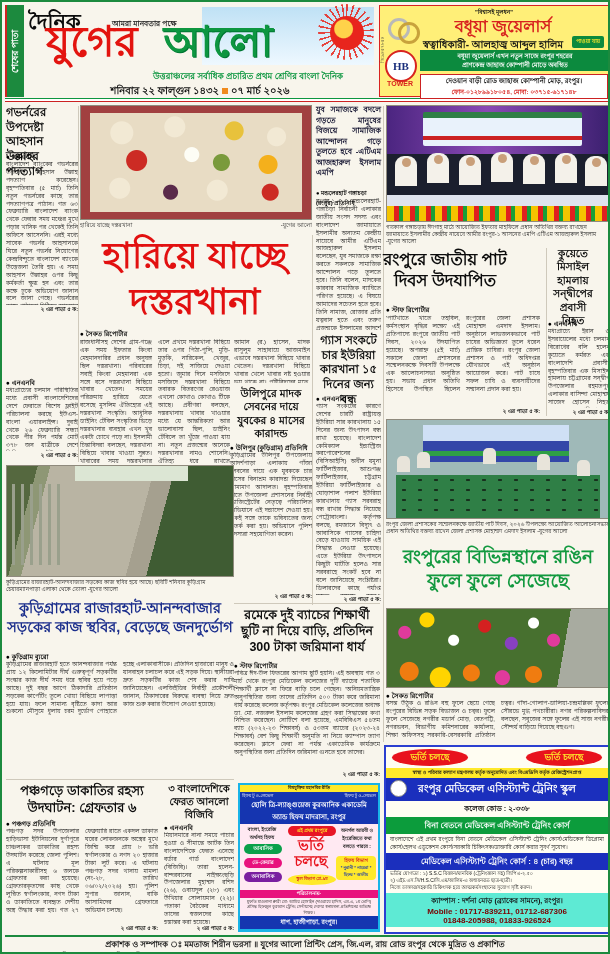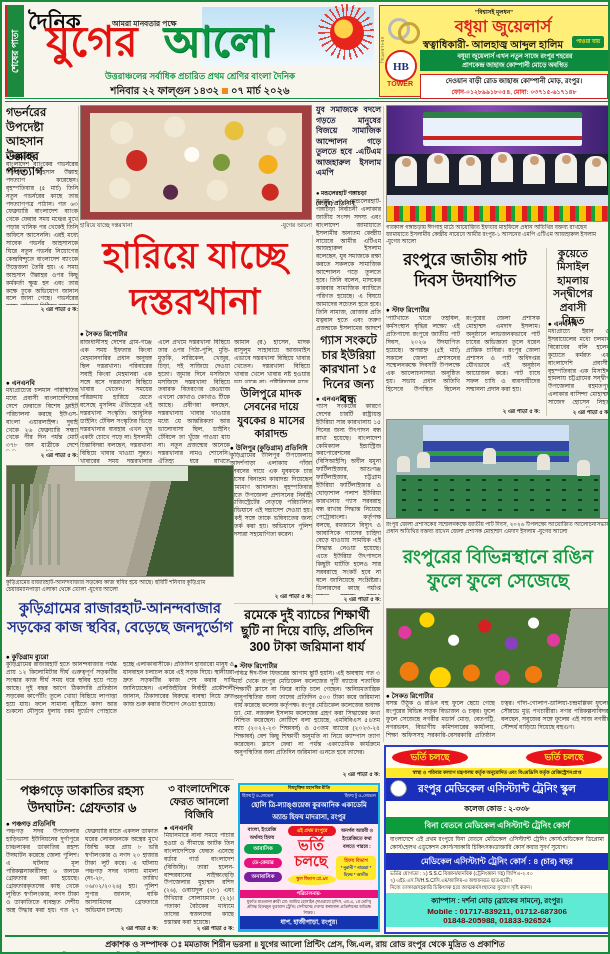--- a/index.html
+++ b/index.html
@@ -111,21 +111,21 @@
   <div class="abs sun" style="left:328px;top:14px;width:34px;height:34px;"></div>
 
   <div class="abs" style="left:26px;top:4px;font-size:21px;font-weight:bold;color:#0b0b0b;">দৈনিক</div>
   <div class="abs" style="left:110px;top:16px;font-size:7.5px;font-weight:bold;color:#222;">আমরা মানবতার পক্ষে</div>
 
   <div class="abs" style="left:24px;top:18px;width:350px;height:50px;font-size:42px;line-height:1.05;white-space:nowrap;">
     <span class="t-red">যুগের</span>
     <span class="t-green" style="margin-left:14px;">আলো</span>
   </div>
 
-  <div class="abs" style="left:22px;top:68px;width:352px;text-align:center;font-size:8.6px;font-weight:bold;color:#0d9640;">উত্তরাঞ্চলের সর্বাধিক প্রচারিত প্রথম শ্রেণির বাংলা দৈনিক</div>
+  <div class="abs" style="left:22px;top:68px;width:352px;text-align:center;font-size:8.6px;font-weight:bold;color:#0d9640;padding-left:48px;">উত্তরাঞ্চলের সর্বাধিক প্রচারিত প্রথম শ্রেণির বাংলা দৈনিক</div>
   <div class="abs" style="left:22px;top:81px;width:352px;text-align:center;font-size:10px;font-weight:bold;color:#111;">
     <span>শনিবার ২২ ফাল্গুন ১৪৩২</span><span class="sq"></span><span>০৭ মার্চ ২০২৬</span>
   </div>
   <div class="abs mast-rule" style="left:3px;top:96px;width:604px;height:4px;"></div>
 
   <div class="abs jw" style="left:377px;top:3px;width:230px;height:92px;">
     <div class="abs" style="left:0;top:1px;width:100%;text-align:center;font-size:5.8px;font-weight:bold;">"বিশ্বাসই মূলধন"</div>
     <div>
       <div class="ring" style="left:8px;top:12px;border-color:#b9b9b9;"></div>
       <div class="ring" style="left:18px;top:16px;"></div>
@@ -199,21 +199,21 @@
     <div class="person" style="left:72px;top:49px;"></div>
     <div class="person" style="left:104px;top:46px;"></div>
     <div class="person" style="left:136px;top:48px;"></div>
     <div class="person" style="left:168px;top:47px;"></div>
     <div class="person" style="left:198px;top:50px;"></div>
     <div class="table"></div>
     <div class="garland"></div>
   </div>
   <div class="abs cap-multi" style="left:384px;top:222px;width:224px;height:22px;overflow:hidden;">গতকাল গঙ্গাচড়ায় ঈদগাহ মাঠে আয়োজিত ইফতার মাহফিলে প্রধান অতিথির বক্তব্য রাখছেন জামায়াতে ইসলামীর কেন্দ্রীয় নায়েবে আমীর রংপুর-১ আসনের এমপি এটিএম আজহারুল ইসলাম  -যুগের আলো</div>
 
-  <div class="abs h-black" style="left:384px;top:247px;width:158px;font-size:16.5px;text-align:center;">রংপুরে জাতীয় পাট দিবস উদযাপিত</div>
+  <div class="abs h-black" style="left:364px;top:247px;width:158px;font-size:16.5px;text-align:center;">রংপুরে জাতীয় পাট দিবস উদযাপিত</div>
   <div class="abs h-black" style="left:546px;top:245px;width:50px;font-size:10.5px;text-align:center;">কুয়েতে মিসাইল হামলায় সন্দ্বীপের প্রবাসী নিহত</div>
 
   <div class="abs kicker" style="left:384px;top:303px;">● স্টাফ রিপোর্টার</div>
   <div class="abs body-txt col2" style="left:384px;top:313px;width:154px;height:92px;">'পাটখাতে খাতে তহবিল, কর্মসংস্থান বৃদ্ধির লক্ষ্যে' এই প্রতিপাদ্যে রংপুরে জাতীয় পাট দিবস, ২০২৬ উদযাপিত হয়েছে। অপরাহ্ন (৫ই মার্চ) সকালে জেলা প্রশাসনের সম্মেলনকক্ষে দিবসটি উপলক্ষে এক আলোচনাসভা অনুষ্ঠিত হয়। সভায় প্রধান অতিথি হিসেবে উপস্থিত ছিলেন রংপুরের জেলা প্রশাসক মোহাম্মদ এমদাদ ইসলাম। অনুষ্ঠানে লাভজনকভাবে পাট চাষের অভিজ্ঞতা তুলে ধরেন প্রান্তিক চাষিরা। রংপুর জেলা প্রশাসন ও পাট অধিদপ্তর যৌথভাবে এই অনুষ্ঠান আয়োজন করে। পাট চাষে সফল চাষি ও ব্যবসায়ীদের সম্মাননা প্রদান করা হয়।</div>
   <div class="abs more" style="left:384px;top:406px;width:154px;">২ এর পাতা ৫ ক:</div>
 
   <div class="abs kicker" style="left:546px;top:317px;">● এনএনবি</div>
   <div class="abs body-txt" style="left:546px;top:326px;width:62px;height:80px;">মধ্যপ্রাচ্যে ইরান ও ইসরায়েলের মধ্যে চলমান বিরোধের বলি হলেন কুয়েতে কর্মরত এক বাংলাদেশি প্রবাসী। বৃহস্পতিবার এক মিসাইল হামলায় চট্টগ্রামের সন্দ্বীপ উপজেলার রহমতপুর এলাকার বাসিন্দা মোহাম্মদ সাজেদ হোসেন নিহত হয়েছেন। বৃহস্পতিবার (৫ মার্চ) সন্ধ্যায় তার মৃত্যুর খবর বাড়িতে পৌঁছালে পরিবার ও স্বজনদের মাঝে শোকের ছায়া নেমে আসে। নিহত সাজেদ হোসেন বহরদারহাট এলাকার প্রবাসী ছিলেন।</div>
   <div class="abs more" style="left:546px;top:407px;width:62px;">২ এর পাতা ৫ ক:</div>
 

